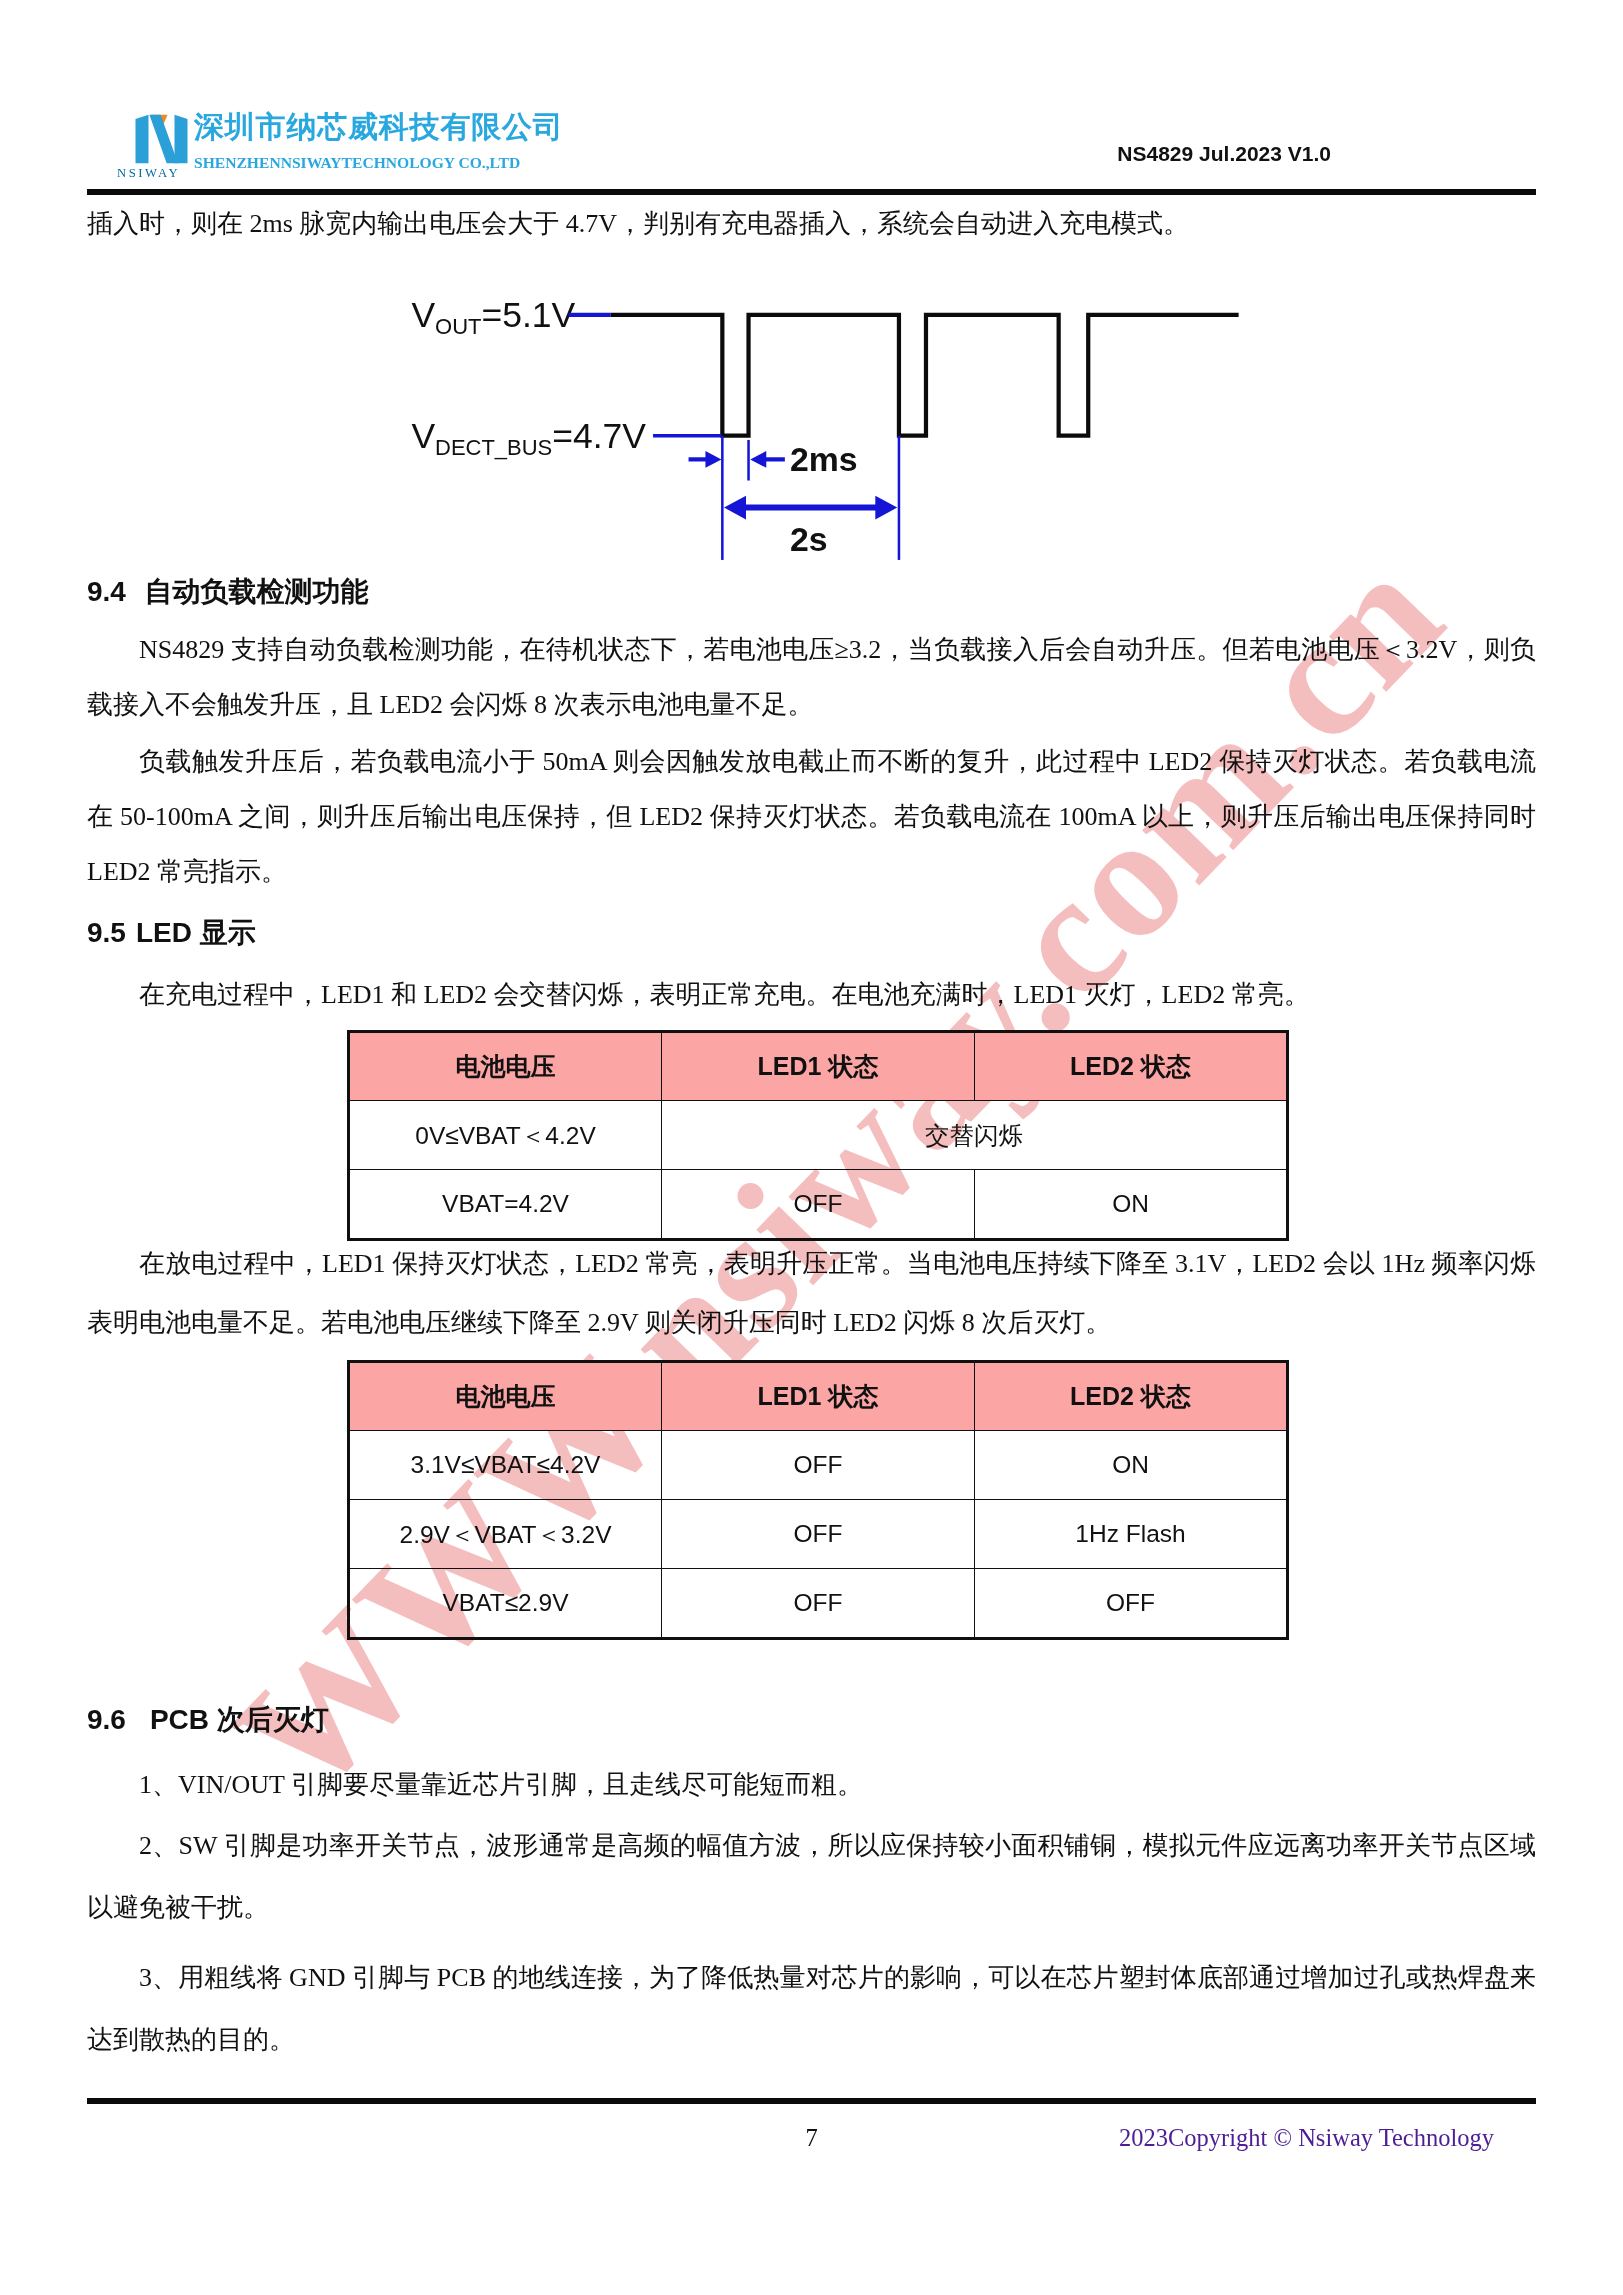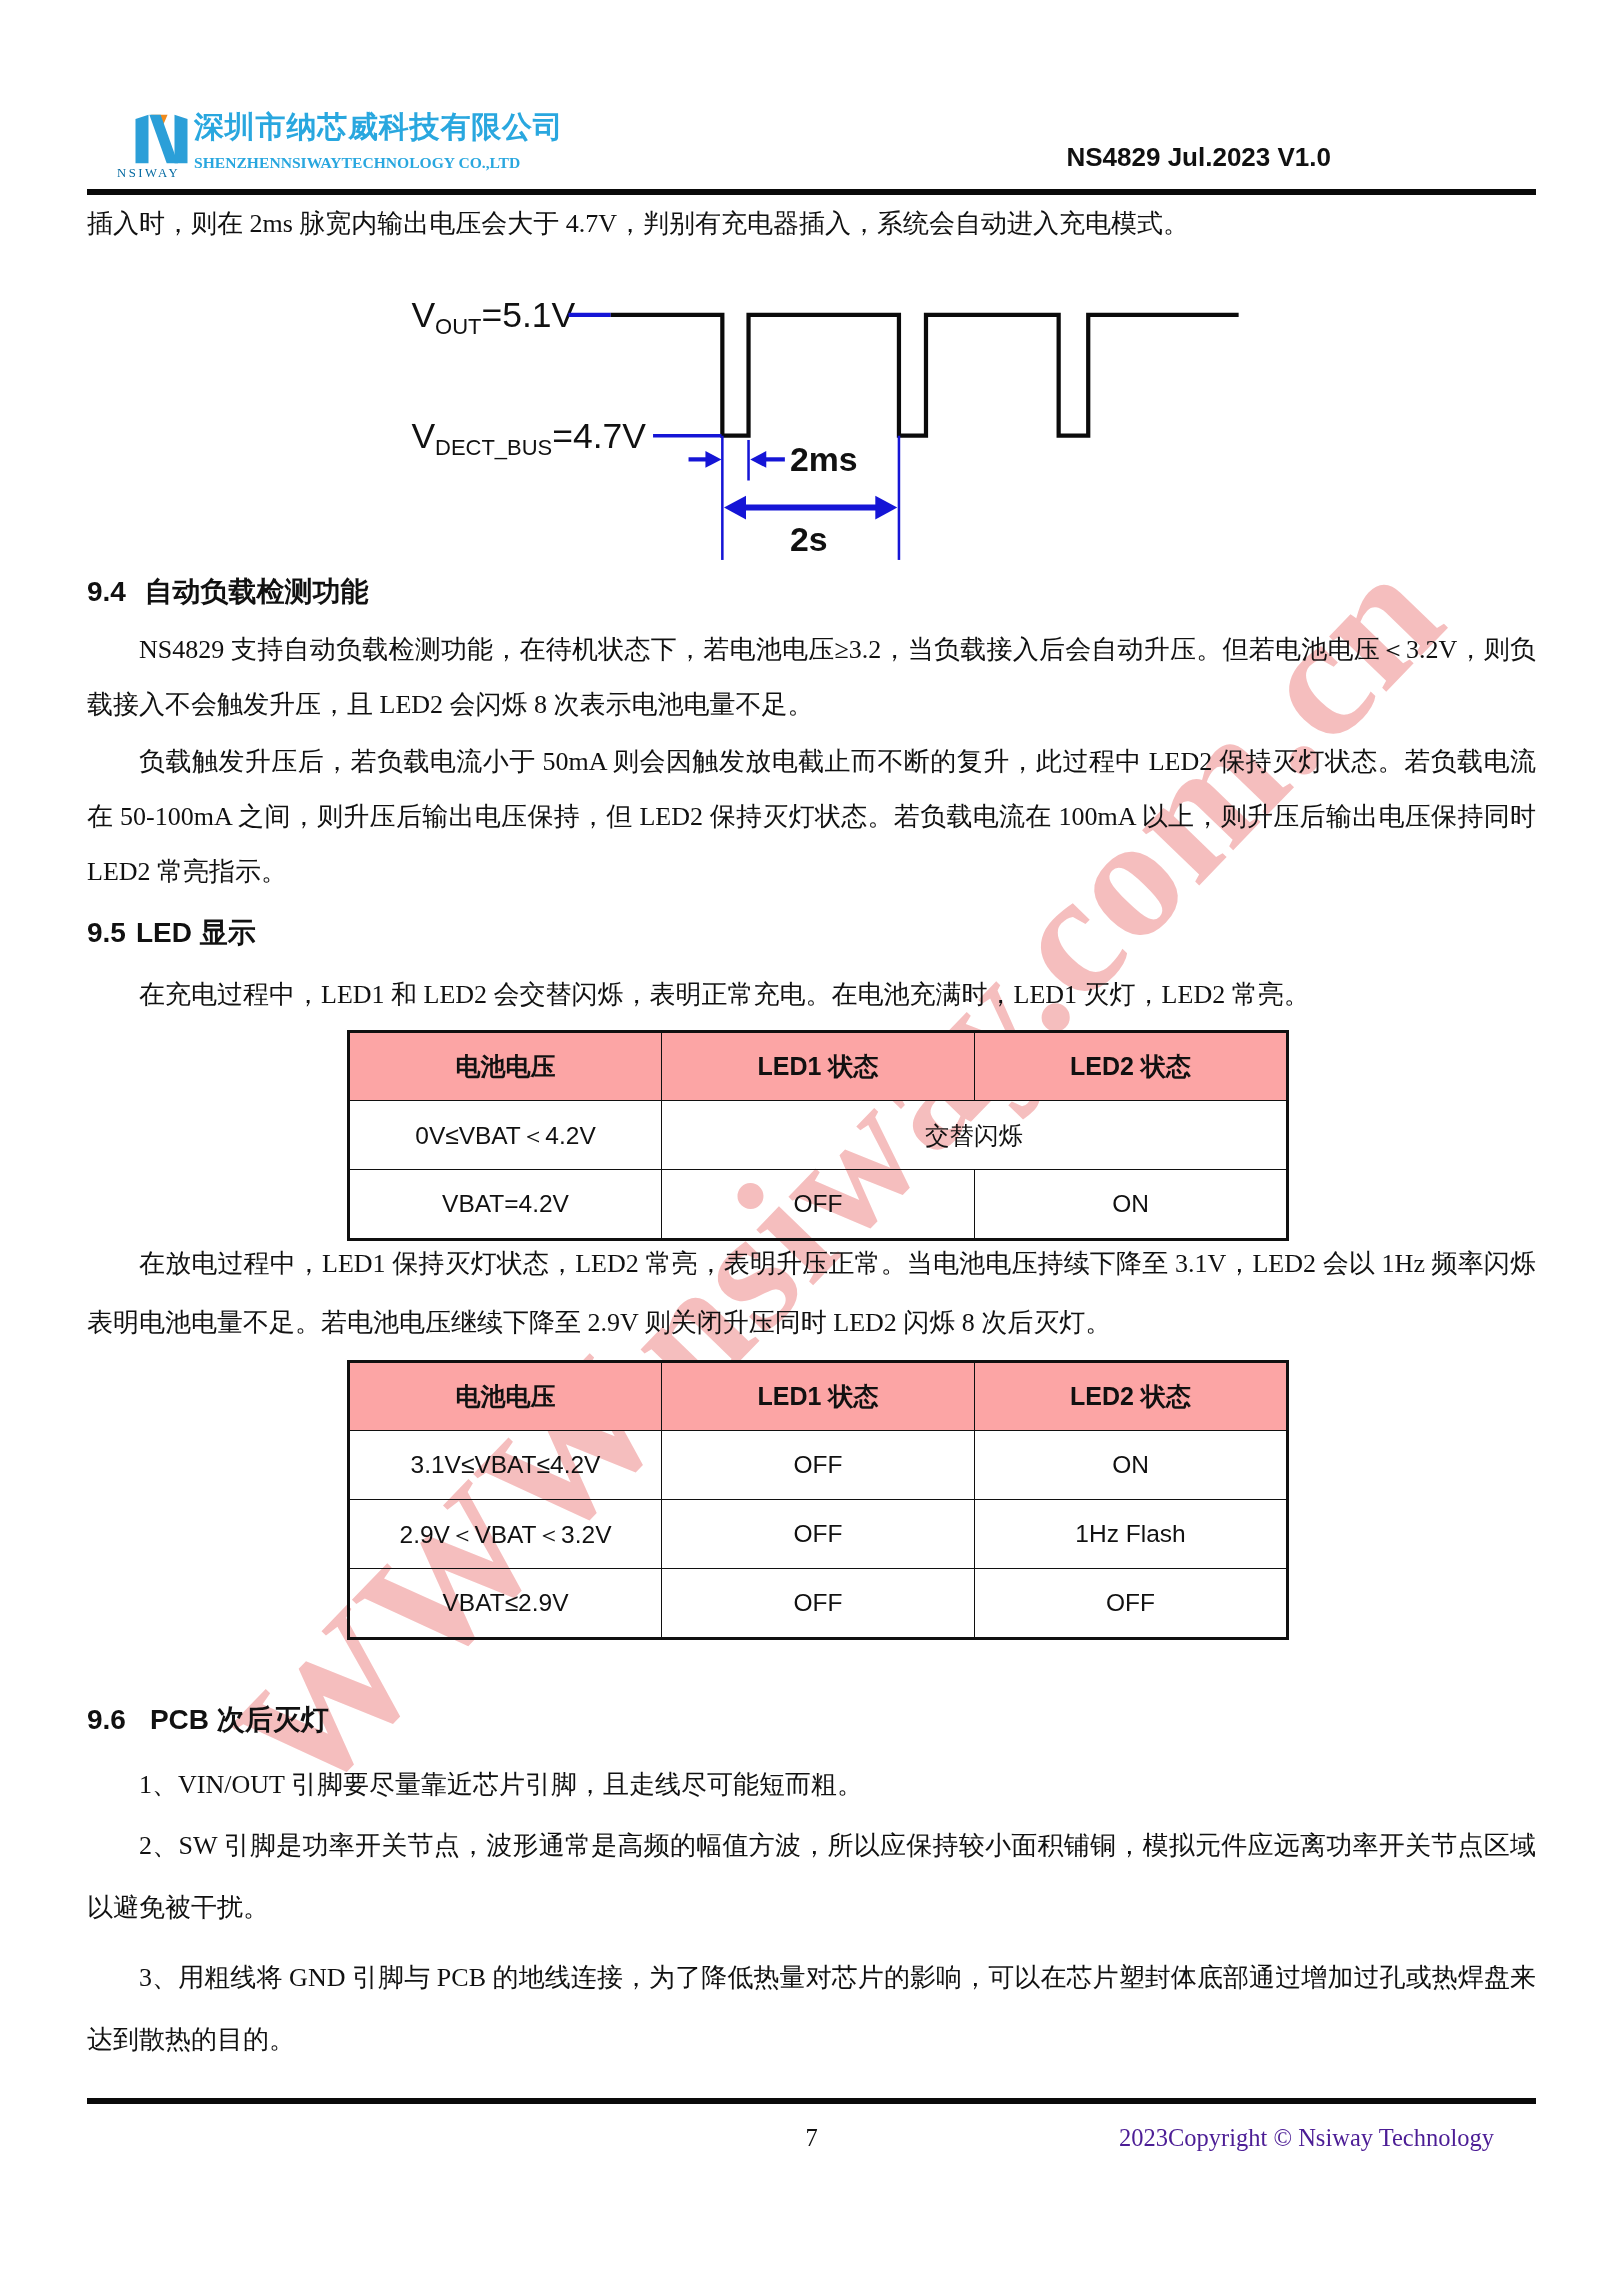--- a/index.html
+++ b/index.html
@@ -16,21 +16,21 @@
   .header{position:absolute;left:87px;top:0;width:1449px;height:189px;z-index:2;
           border-bottom:6px solid #0a0a0a;}
   .logo-icon{position:absolute;left:46px;top:113px;}
   .logo-mark{position:absolute;left:30px;top:166px;width:85px;text-align:left;
     font-family:"Liberation Serif",serif;font-size:12.7px;letter-spacing:2.5px;color:#0369a1;}
   .company-cn{position:absolute;left:107px;top:107px;font-family:"Liberation Sans",sans-serif;
     font-weight:bold;font-size:30px;letter-spacing:0.8px;color:#29a7df;white-space:nowrap;}
   .company-en{position:absolute;left:107px;top:154px;font-family:Liberation Serif, serif;
     font-weight:bold;font-size:15.6px;color:#29a7df;white-space:nowrap;}
   .doc-ref{position:absolute;right:205px;top:142px;font-family:"Liberation Sans",sans-serif;
-    font-weight:bold;font-size:26px;white-space:nowrap;}
+    font-weight:bold;font-size:21px;white-space:nowrap;}
 
   
   .para{position:absolute;left:87px;width:1449px;z-index:2;font-size:26px;
         line-height:55px;text-align:justify;}
   .ind{text-indent:2em;}
   .p-intro{top:205px;line-height:37px;}
   .p-94a{top:622px;}
   .p-94b{top:734px;}
   .p-95a{top:967px;}
   .p-95b{top:1234px;line-height:59px;}

